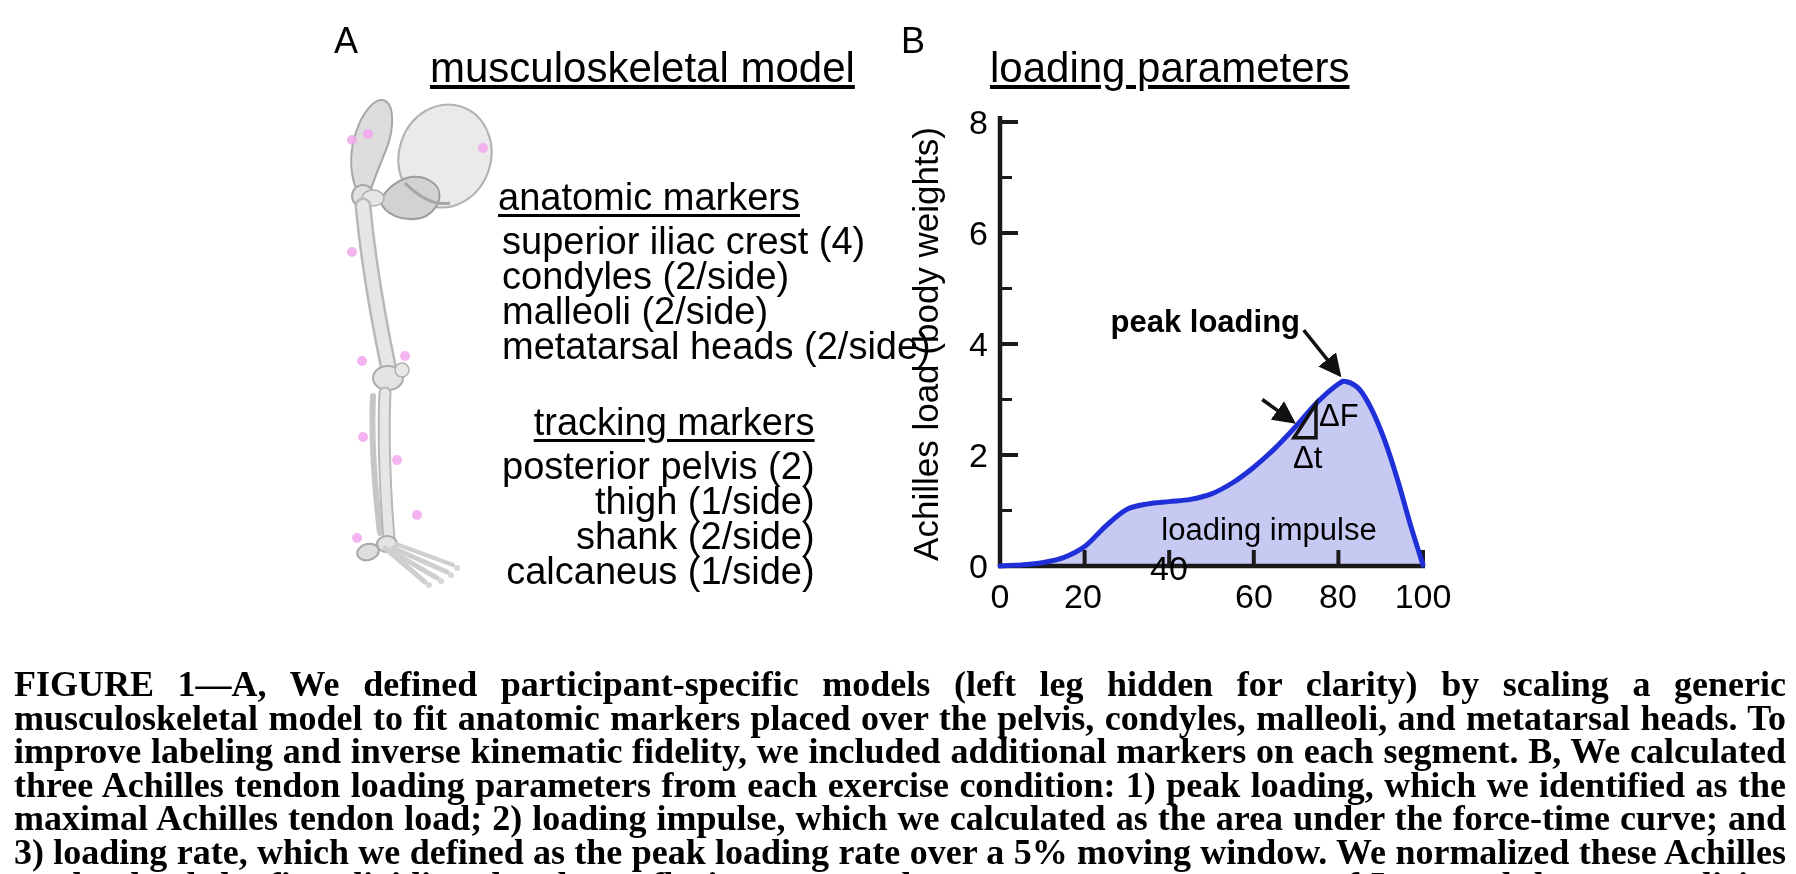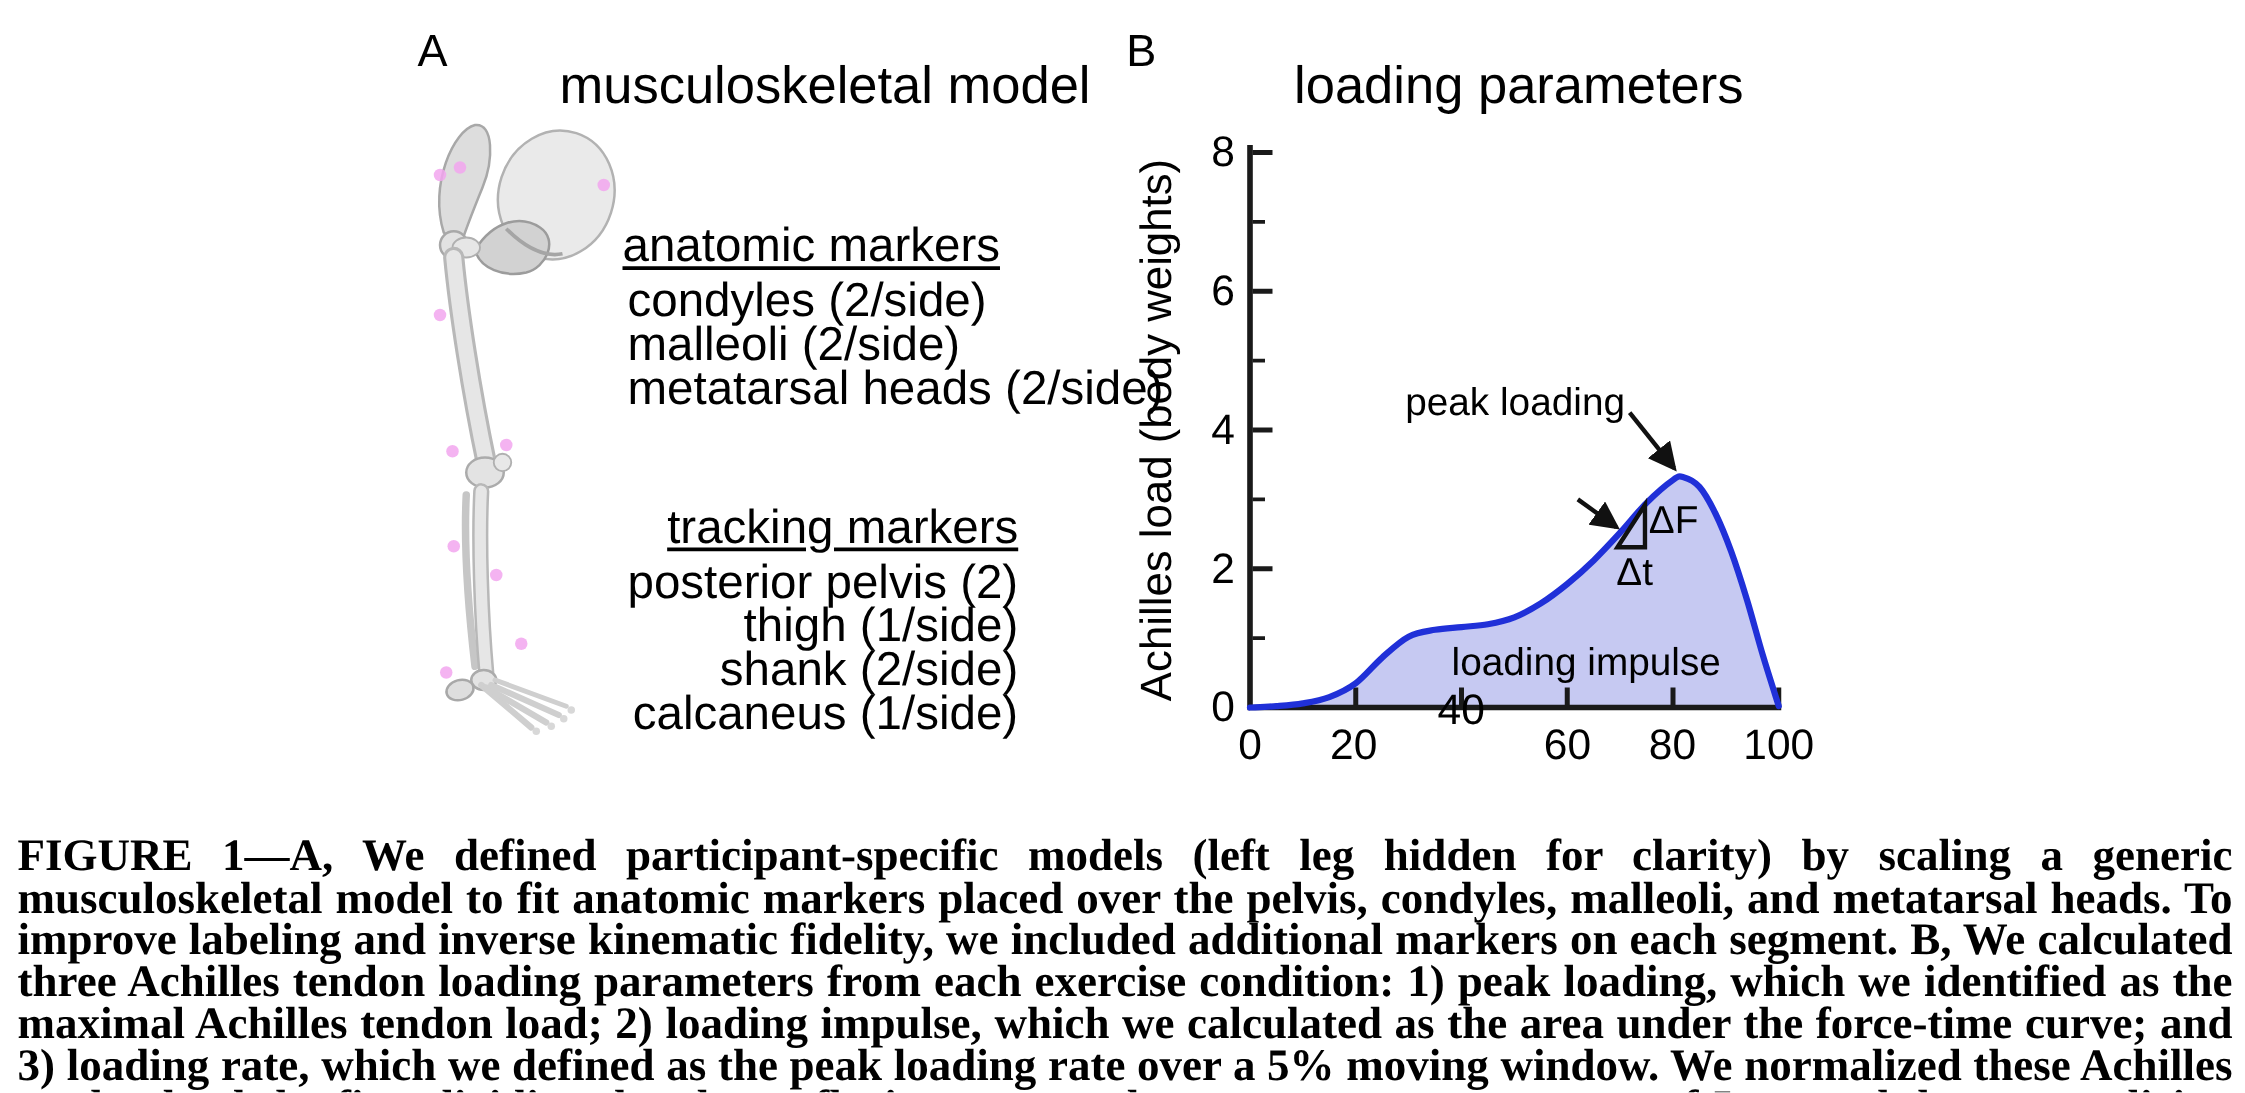--- a/index.html
+++ b/index.html
@@ -1,20 +1,20 @@
 <!DOCTYPE html>
 <html><head>
 <meta charset="utf-8">
 <style>
   html,body{margin:0;padding:0;background:#ffffff;}
   .canvas{position:relative;width:1796px;height:874px;background:#fff;overflow:hidden;
           font-family:"Liberation Sans",sans-serif;color:#000;}
   .abs{position:absolute;}
   .panel-label{font-size:36px;font-weight:400;}
-  .panel-title{font-size:42px;text-align:center;}
+  .panel-title{font-size:42px;text-align:left;text-decoration:underline;}
   .list-block{font-size:38px;line-height:35px;}
   .list-heading{text-decoration:underline;text-underline-offset:4px;margin-bottom:9px;}
   .list-item{padding-left:4px;white-space:nowrap;}
   .ylabel{font-size:35px;white-space:nowrap;text-align:center;
           transform:rotate(-90deg);transform-origin:center center;}
   .ytick{font-size:34px;text-align:right;width:50px;height:42px;line-height:42px;}
   .xtick{font-size:34px;text-align:center;width:90px;height:40px;line-height:40px;}
   .xlabel{font-size:35px;text-align:center;width:440px;}
   .anno{font-size:31px;white-space:nowrap;}
   .anno.right{text-align:right;}
@@ -71,20 +71,21 @@
       <circle class="mocap-dot" cx="120" cy="268" r="5" fill="#f2a6ee" opacity="0.85"></circle>
       <circle class="mocap-dot" cx="78" cy="349" r="5" fill="#f2a6ee" opacity="0.85"></circle>
       <circle class="mocap-dot" cx="112" cy="372" r="5" fill="#f2a6ee" opacity="0.85"></circle>
       <circle class="mocap-dot" cx="132" cy="427" r="5" fill="#f2a6ee" opacity="0.85"></circle>
       <circle class="mocap-dot" cx="72" cy="450" r="5" fill="#f2a6ee" opacity="0.85"></circle>
     </g>
   </svg>
 
   <div class="abs list-block" style="left:498px;top:180px;">
     <div class="list-heading">anatomic markers</div>
+    <div class="list-item">superior iliac crest (4)</div>
     <div class="list-item">condyles (2/side)</div>
     <div class="list-item">malleoli (2/side)</div>
     <div class="list-item">metatarsal heads (2/side)</div>
   </div>
 
   <div class="abs list-block" style="left:498px;top:405px;text-align:right;">
     <div class="list-heading">tracking markers</div>
     <div class="list-item">posterior pelvis (2)</div>
     <div class="list-item">thigh (1/side)</div>
     <div class="list-item">shank (2/side)</div>
@@ -133,20 +134,20 @@
   <div class="abs ytick" style="left:938px;top:545px;">0</div>
 
   <div class="abs xtick" style="left:955px;top:576px;">0</div>
   <div class="abs xtick" style="left:1038px;top:576px;">20</div>
   <div class="abs xtick" style="left:1124px;top:548px;">40</div>
   <div class="abs xtick" style="left:1209px;top:576px;">60</div>
   <div class="abs xtick" style="left:1293px;top:576px;">80</div>
   <div class="abs xtick" style="left:1378px;top:576px;">100</div>
 
 
-  <div class="abs anno right" style="left:1088px;top:304px;width:212px;">peak loading</div>
+  <div class="abs anno right" style="left:1088px;top:304px;width:212px;font-weight:bold;">peak loading</div>
   <div class="abs anno" style="left:1319px;top:398px;">ΔF</div>
   <div class="abs anno" style="left:1293px;top:440px;">Δt</div>
   <div class="abs anno" style="left:1146px;top:512px;width:246px;text-align:center;">loading impulse</div>
 
   <div class="caption">FIGURE 1—A, We defined participant-specific models (left leg hidden for clarity) by scaling a generic musculoskeletal model to fit anatomic markers placed over the pelvis, condyles, malleoli, and metatarsal heads. To improve labeling and inverse kinematic fidelity, we included additional markers on each segment. B, We calculated three Achilles tendon loading parameters from each exercise condition: 1) peak loading, which we identified as the maximal Achilles tendon load; 2) loading impulse, which we calculated as the area under the force-time curve; and 3) loading rate, which we defined as the peak loading rate over a 5% moving window. We normalized these Achilles tendon loads by first dividing the plantarflexion moment by a constant moment arm of 5 cm and then normalizing tendon load by participant bodyweight.</div>
 
 </div>
 
 </body></html>

